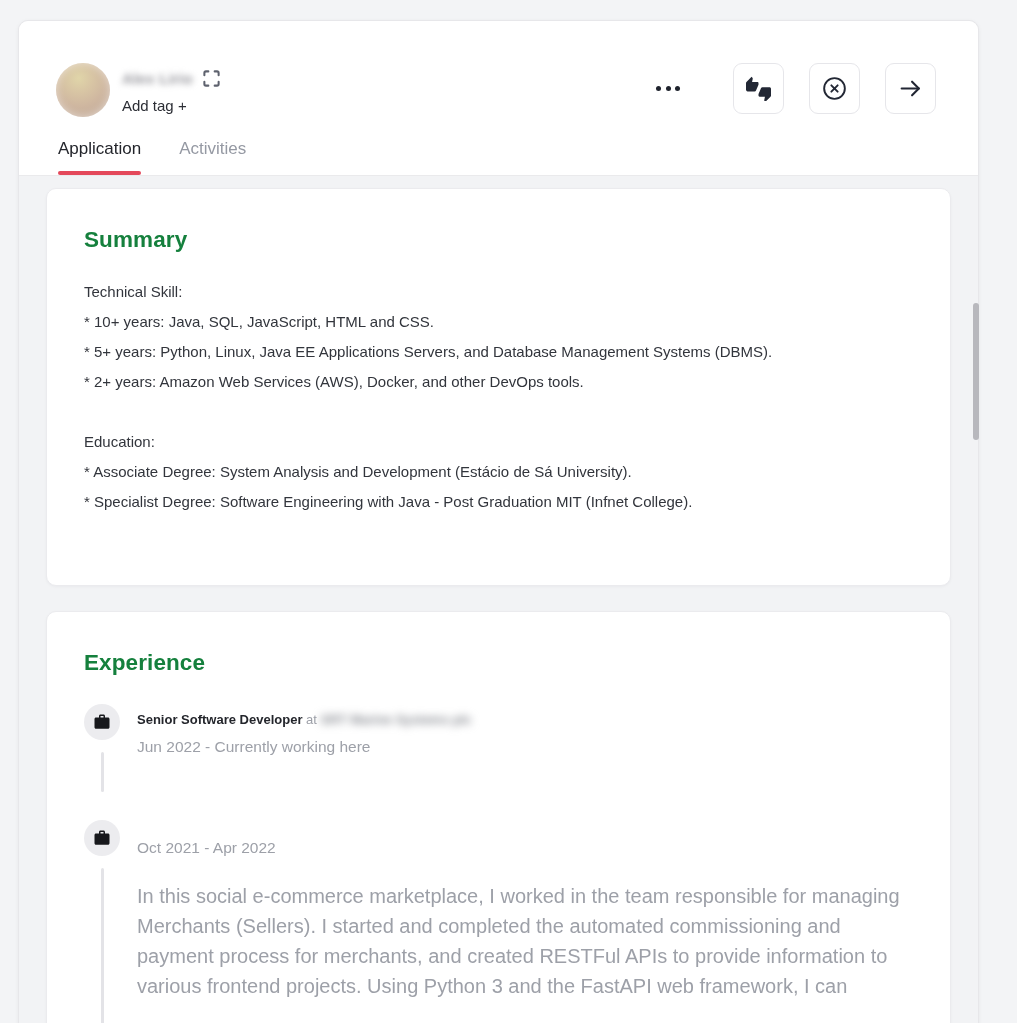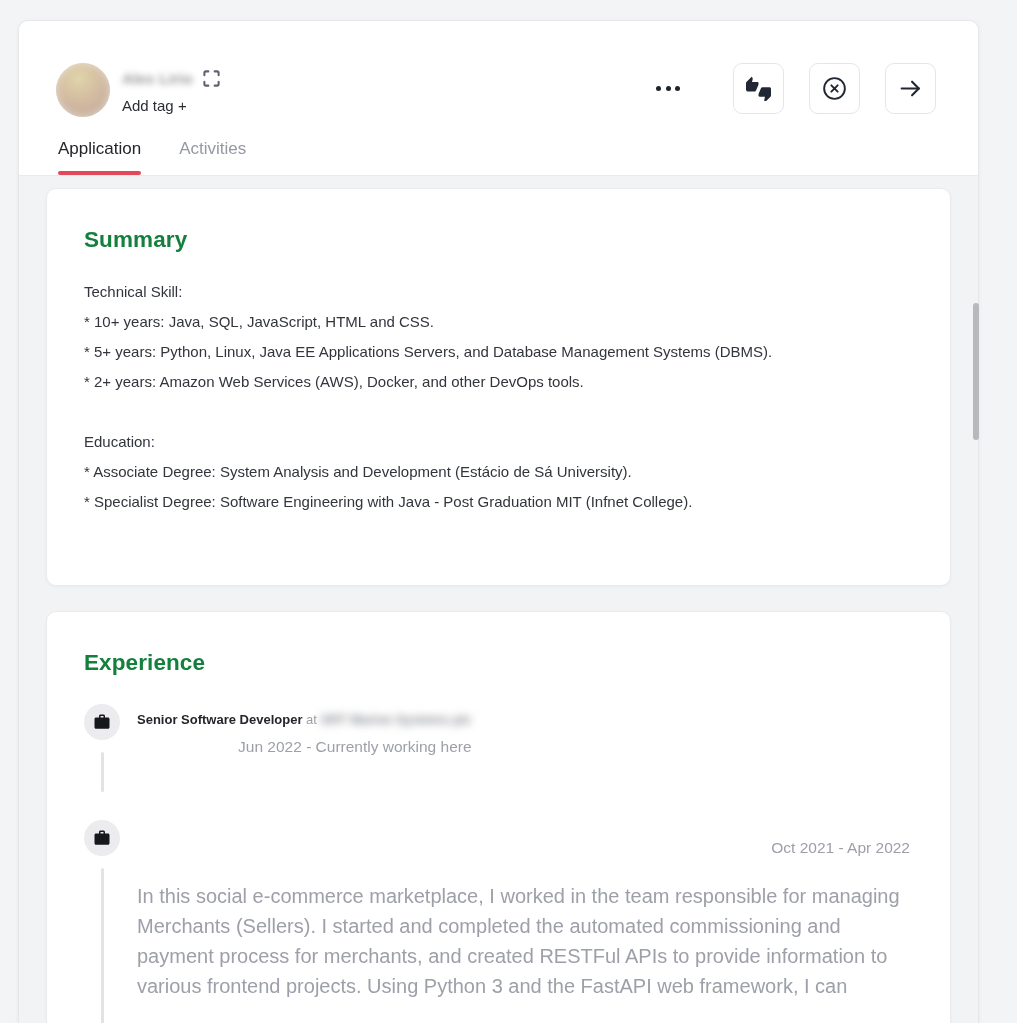--- a/index.html
+++ b/index.html
@@ -95,21 +95,21 @@
   }
   .xp-line { width:3px; background:#e3e3e7; border-radius:2px; margin-top:12px; }
   .e0 .xp-line { height:40px; }
   .e1 .xp-line { flex:1; min-height:190px; }
   .xp-body { margin-left:17px; padding-top:8px; }
   .xp-title-row { font-size:13px; }
   .xp-title { font-weight:700; color:#24262c; }
   .xp-at { color:#9da0a8; font-weight:400; }
   .xp-company { font-weight:700; color:#24262c; }
   .blurred { filter:blur(4px); color:#85888f; }
-  .xp-dates { margin-top:11px; font-size:15.5px; color:#9da0a8;text-align:right; }
+  .xp-dates { margin-top:11px; font-size:15.5px; color:#9da0a8; }
   .xp-desc { margin-top:24px; font-size:20px; line-height:30px; color:#9da0a8; max-width:778px; }
   
   .scroll-thumb {
     position:absolute; left:973px; top:303px; width:6px; height:137px;
     background:#b8b8bd; border-radius:3px; z-index:20; cursor:grab;
   }
 </style>
 </head>
 <body>
 

